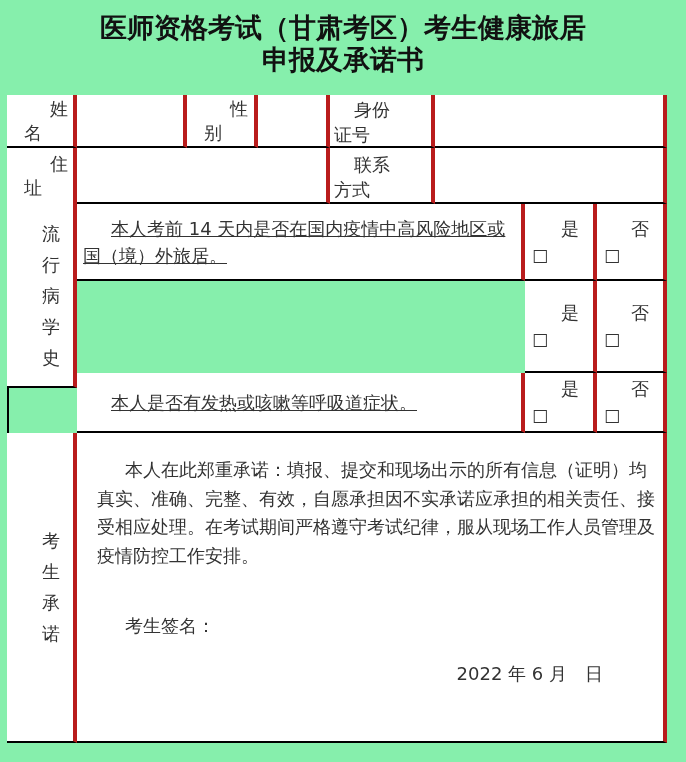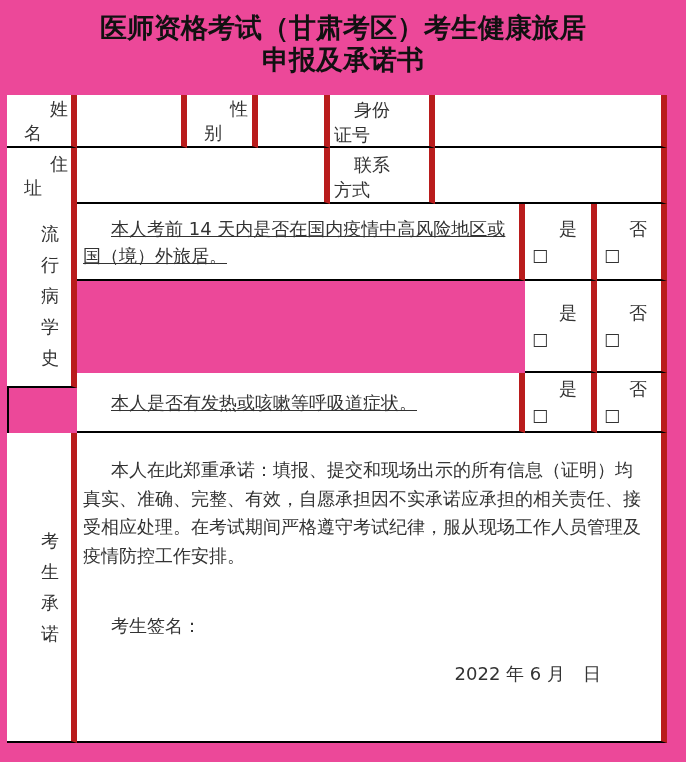--- a/index.html
+++ b/index.html
@@ -1,48 +1,48 @@
 <!DOCTYPE html>
 <html><head>
 <meta charset="utf-8">
 <style>
   html,body{margin:0;padding:0;background:#ffffff;}
   .page{
-    position:relative;width:686px;height:762px;background:#ec4899;
+    position:relative;width:686px;height:762px;background:#86efac;
     font-family:"DejaVu Sans",sans-serif;color:#333333;overflow:hidden;
   }
   .title{
     position:absolute;top:12px;left:0;width:686px;text-align:center;
     font-weight:700;font-size:27px;line-height:32px;color:#111111;
   }
   .tbl{position:absolute;left:7px;top:95px;width:660px;height:648px;}
   .edge-top{position:absolute;left:0;top:0;width:660px;height:2px;background:#000;}
   .edge-left{position:absolute;left:0;top:0;width:2px;height:648px;background:#000;}
   .cell{
     position:absolute;box-sizing:border-box;background:#ffffff;
-    border-right:6px solid #b91c1c;border-bottom:2px solid #000;
+    border-right:4px solid #b91c1c;border-bottom:2px solid #000;
     font-size:18px;overflow:hidden;
   }
   
   .lab2{padding:2px 4px 0 17px;text-indent:26px;line-height:24px;word-break:break-all;}
   
   .lab4{padding:2px 28px 0 4px;text-indent:20px;line-height:25px;word-break:break-all;}
   
   .qcell{display:flex;flex-direction:column;justify-content:center;padding:0 4px 0 6px;line-height:27px;text-decoration:underline;}
   .qline{white-space:nowrap;}
   .indent{text-indent:28px;}
   
   .yncell{display:flex;flex-direction:column;justify-content:center;line-height:27px;}
   .yn-word{text-align:right;padding-right:14px;}
   .yn-box{padding-left:7px;font-size:17px;}
   
   .vcell{display:flex;align-items:center;justify-content:center;padding-left:22px;}
   .vtext{width:20px;word-break:break-all;text-align:center;line-height:31px;}
   
-  .commit{padding:23px 0 0 6px;}
+  .commit{padding:23px 0 0 20px;}
   .cline{line-height:28.5px;white-space:nowrap;}
   .sig{margin-top:42px;line-height:28px;text-indent:28px;}
   .date{margin-top:20px;line-height:28px;text-align:right;padding-right:60px;white-space:pre;}
 </style>
 </head>
 <body>
 
 <div class="page">
 
   <div class="title">

